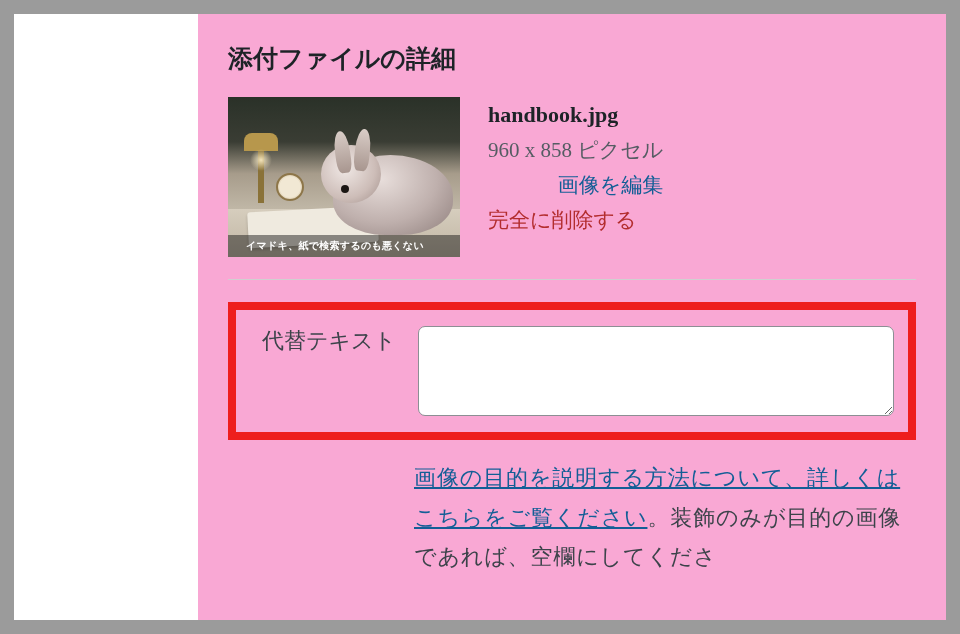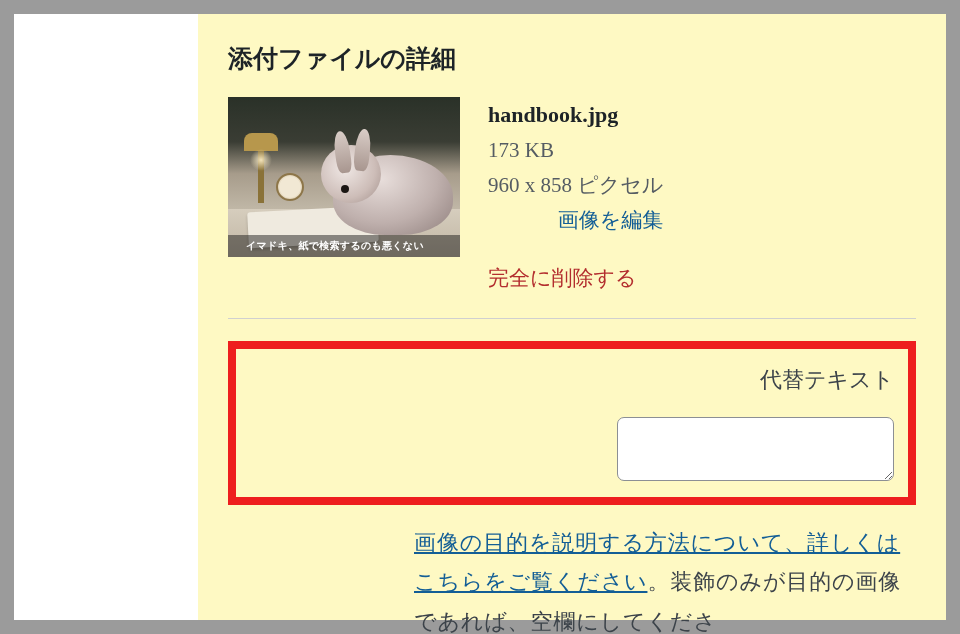--- a/index.html
+++ b/index.html
@@ -19,21 +19,21 @@
     left: 14px; top: 14px;
     width: 932px; height: 606px;
     background: #fff;
   }
   .panel {
     position: absolute;
     left: 184px;
     top: 0;
     right: 0;
     bottom: 0;
-    background: #fef9c3;
+    background: #f9a8d4;
     padding: 28px 30px 0 30px;
   }
   h2.section-title {
     margin: 0 0 22px 0;
     font-size: 25px;
     font-weight: 700;
     color: #1d2327;
   }
   .detail-row {
     display: flex;
@@ -117,34 +117,33 @@
     font-size: 10px;
     font-weight: 700;
     display: flex;
     align-items: center;
     padding-left: 18px;
     letter-spacing: 0.3px;
   }
   .meta div { line-height: 1.65; font-size: 21px; color: #555c63; font-family: Liberation Serif, serif;}
   .meta .filename { color: #1d2327; font-weight: 700; font-size: 22px; }
   .meta .edit-link { color: #135e96; cursor: pointer; text-align: right; }
-  .meta .delete-link { color: #b32d2e; cursor: pointer; margin-top: 24px; }
+  .meta .delete-link { color: #b32d2e; cursor: pointer; }
   hr.sep {
     border: none;
     border-top: 1px solid #d0d0d0;
     margin: 22px 0 0 0;
   }
   .highlight-box {
     margin-top: 22px;
     border: 8px solid #ee1e1e;
     padding: 16px 14px 16px 26px;
     display: flex;
-    align-items: flex-end;
+    align-items: flex-start;
     gap: 22px;
-    flex-direction: column;
   }
   .hl-label {
     font-size: 22px;
     color: #3c434a;
     white-space: nowrap;
   }
   .alt-textarea {
     flex: 1;
     height: 90px;
     border: 1px solid #8c8f94;
@@ -199,21 +198,20 @@
             <div class="ear1"></div>
               <div class="ear2"></div>
             <div class="eye"></div>
           </div>
         </div>
         <div class="caption">イマドキ、紙で検索するのも悪くない</div>
       </div>
 
       <div class="meta">
         <div class="filename">handbook.jpg</div>
-        <div>173 KB</div>
         <div>960 x 858 ピクセル</div>
         <div class="edit-link">画像を編集</div>
         <div class="delete-link">完全に削除する</div>
       </div>
     </div>
 
     <hr class="sep">
 
     <div class="highlight-box">
       <div class="hl-label">代替テキスト</div>

